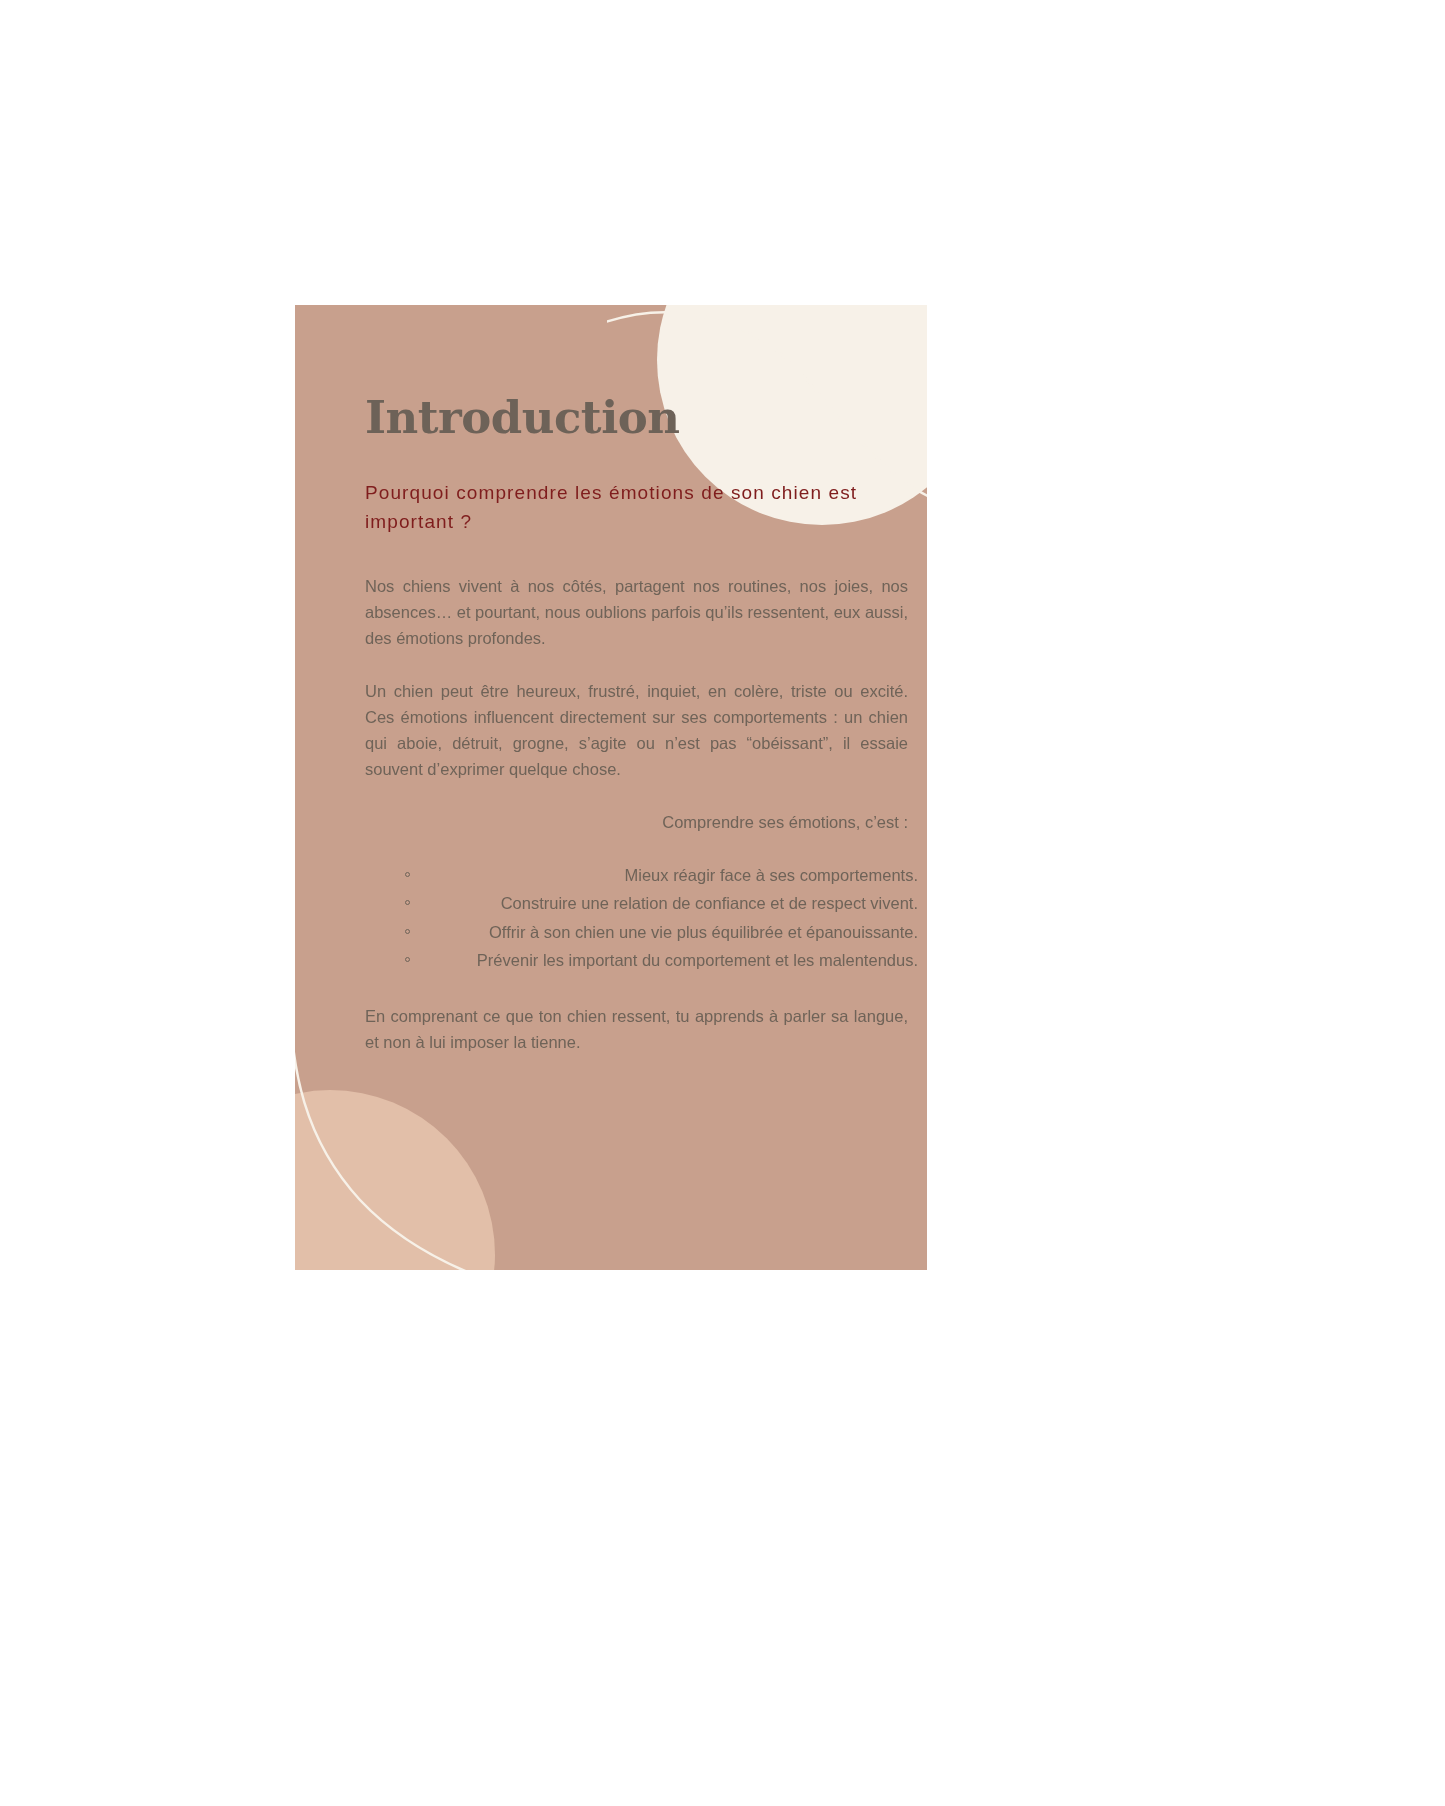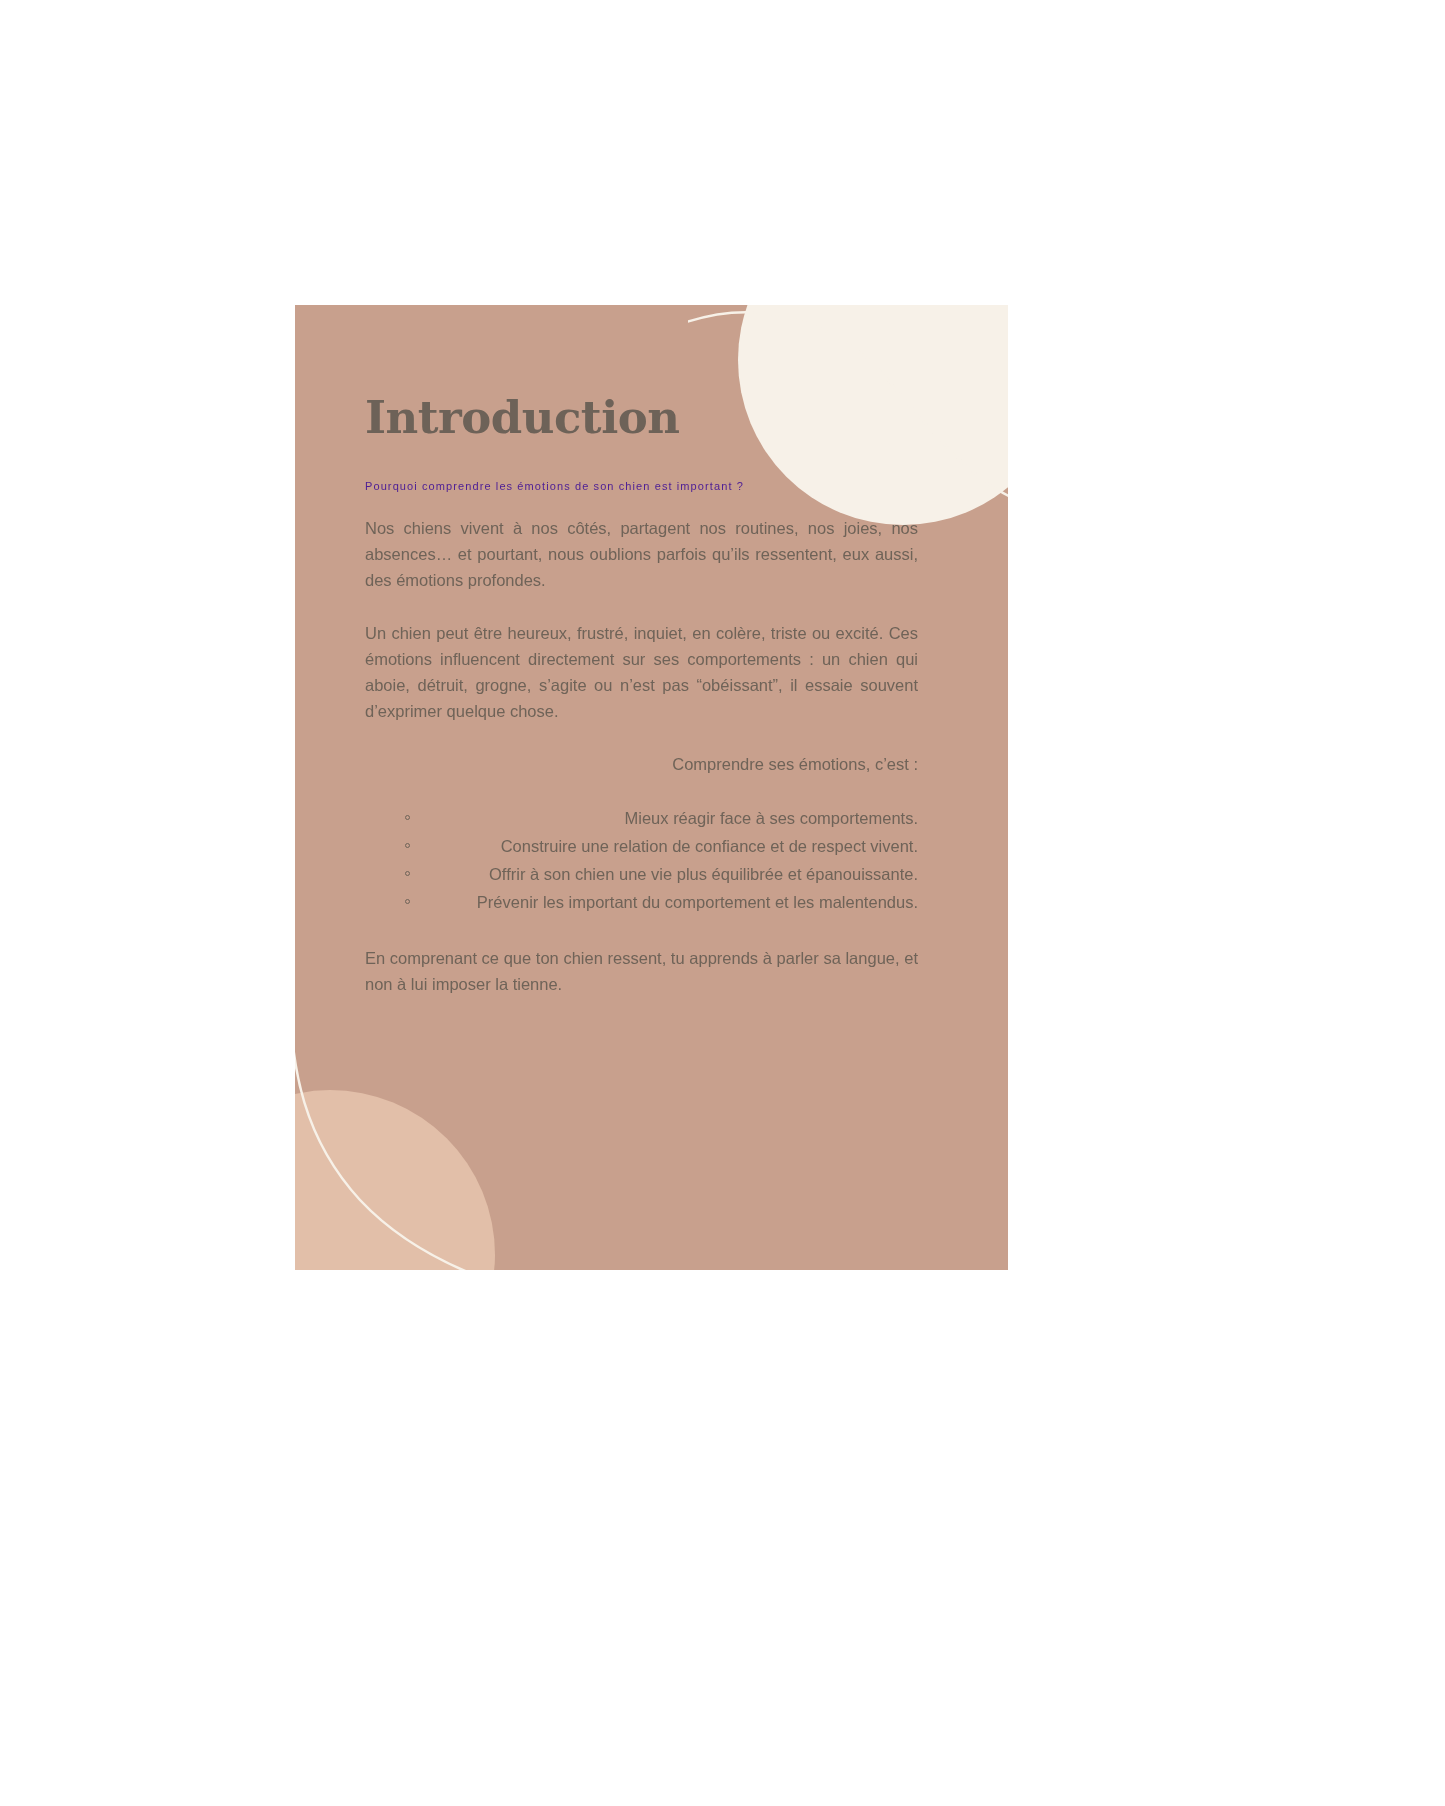--- a/index.html
+++ b/index.html
@@ -19,21 +19,21 @@
     width: 1445px;
     height: 1806px;
     background: #ffffff;
   }
 
   
   .page {
     position: absolute;
     left: 295px;
     top: 305px;
-    width: 713px;
+    width: 632px;
     height: 965px;
     background: #c8a08d;
     overflow: hidden;
   }
 
   
   .deco-cream-corner {
     position: absolute;
     right: -60px;
     top: -110px;
@@ -92,35 +92,35 @@
     font-weight: bold;
     font-size: 45px;
     letter-spacing: -0.5px;
     color: #6d6258;
     margin: 0 0 38px 0;
     line-height: 1;
   }
 
   .subtitle {
     font-family: "Liberation Sans", sans-serif;
-    font-size: 11px;
+    font-size: 19px;
     letter-spacing: 1.1px;
-    color: #4c1d95;
+    color: #7f1d1d;
     line-height: 1.55;
-    margin: 0 0 20px 0;
+    margin: 0 0 36px 0;
     max-width: 556px;
   }
 
   p.body-text {
     font-family: "Liberation Sans", sans-serif;
     font-size: 16.5px;
     color: #6f6358;
     line-height: 1.58;
     text-align: justify;
-    margin: 0 0 27px 0;
+    margin: 0 10px 27px 0;
   }
 
   p.body-text.no-justify {
     text-align: right;
   }
 
   ul.bullets {
     margin: 0 0 30px 0;
     padding: 0 0 0 60px;
     list-style: none;

